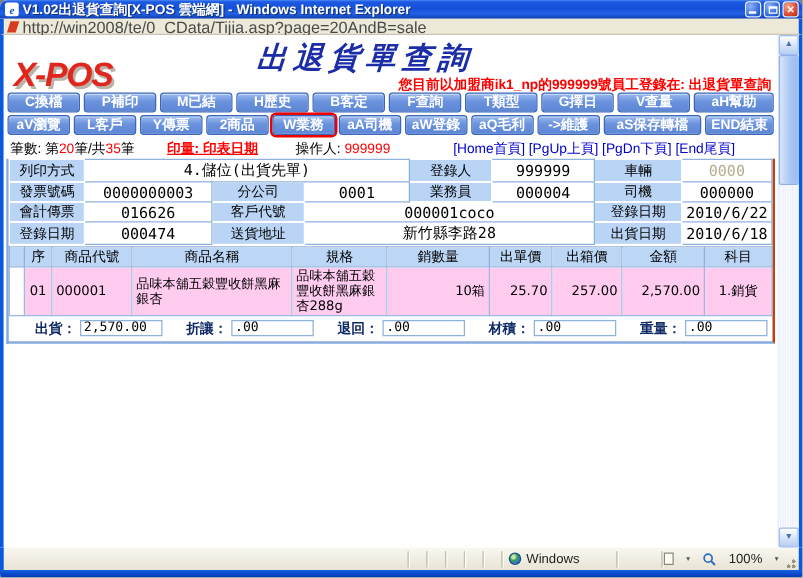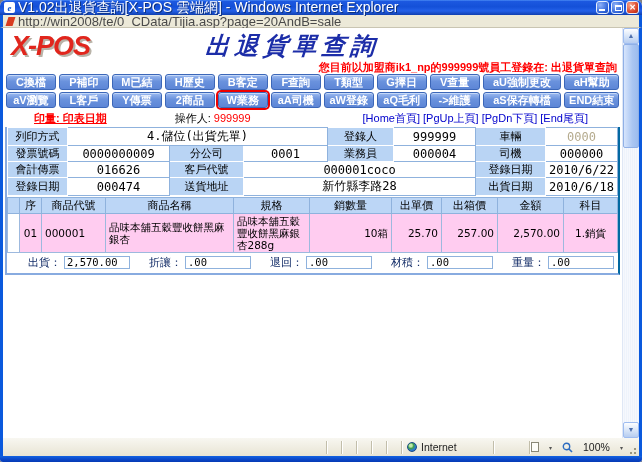--- a/index.html
+++ b/index.html
@@ -5,84 +5,84 @@
   * { box-sizing: border-box; margin: 0; padding: 0; }
   html,body { width:642px; height:462px; background:#808080; font-family:"Liberation Sans", sans-serif; }
 
   .window { width:642px; height:462px; position:relative; border-radius:6px 6px 3px 3px; overflow:hidden; background:#fff; }
 
   
   .titlebar { height:15px; display:flex; align-items:center; padding:0 3px 0 4px;
     background:linear-gradient(180deg,#4a8af4 0%,#1c58e0 10%,#1450d8 45%,#2360e8 72%,#1040b0 100%); }
   .ie-icon { width:11px; height:11px; background:#fff; border-radius:2px; margin-right:3px;
     display:inline-flex; align-items:center; justify-content:center; font:italic bold 9px "Liberation Serif",serif; color:#1558d0; flex:0 0 auto; }
-  .title-text { color:#fff; font-size:14px; font-weight:normal; text-shadow:1px 1px 0 #10337e; white-space:nowrap; overflow:hidden; flex:1; }
+  .title-text { color:#fff; font-size:11px; font-weight:bold; text-shadow:1px 1px 0 #10337e; white-space:nowrap; overflow:hidden; flex:1; }
   .win-controls { display:flex; gap:2px; flex:0 0 auto; }
   .wc { width:13px; height:13px; border:1px solid #e7effc; border-radius:3px; position:relative; display:inline-flex; align-items:center; justify-content:center; }
   .wc.min, .wc.max { background:radial-gradient(circle at 30% 28%, #8fb2f8, #2e63d8 70%, #1c48b0); }
   .wc.close { background:radial-gradient(circle at 30% 28%, #f5a58c, #da4428 65%, #a82812); color:#fff; font-size:8px; font-weight:bold; line-height:1; }
   .glyph-min { position:absolute; left:2px; bottom:2px; width:6px; height:2px; background:#fff; }
   .glyph-max { position:absolute; left:3px; top:3px; width:7px; height:6px; border:1px solid #fff; border-top:2px solid #fff; }
 
   
   .addressbar { height:13px; background:#ece9d8; border-left:3px solid #0a59dd; border-right:3px solid #0a59dd;
     border-bottom:1px solid #c9c5b2; display:flex; align-items:center; padding:0 4px; }
   .addr-icon { width:7px; height:9px; background:#d83c20; transform:skewX(-18deg); margin-right:4px; flex:0 0 auto; }
   .url { font-size:13px; color:#4a4a4a; white-space:nowrap; overflow:hidden; }
 
   
   .viewport { height:410px; display:flex; border-left:3px solid #0a59dd; border-right:3px solid #0a59dd; background:#fff; }
   .page { flex:1; overflow:hidden; position:relative; background:#fff; }
 
   
   .header { position:relative; height:31px; margin-top:1px; }
-  .logo { position:absolute; left:8px; top:2px; font:italic 900 27px "Liberation Sans",sans-serif; letter-spacing:-1px;
+  .logo { position:absolute; left:8px; top:16px; font:italic 900 27px "Liberation Sans",sans-serif; letter-spacing:-1px;
     color:#e1261d; text-shadow:2px 2px 0 #b9b3a8; }
   .main-title { position:absolute; left:0; right:40px; top:1px; text-align:center;
     font-family:"DejaVu Serif", serif; font-style:italic; font-weight:bold; font-size:24px; letter-spacing:5px; color:#1c2da8; transform:skewX(-4deg); }
   .notice { height:13px; text-align:right; padding-right:5px; font-size:11px; font-weight:bold; color:#f00; white-space:nowrap; }
 
   
   .toolbar { display:flex; gap:3px; padding:1px 3px; }
   .tb-btn { flex:1; height:16px; line-height:14px; text-align:center; color:#fff; font-size:11px; font-weight:bold;
     background:linear-gradient(180deg,#9cbaf0,#6a92dd 45%,#5d86d6); border:1px solid #3c67b8; border-radius:3px;
     box-shadow:inset 0 1px 0 #c4d8f8; cursor:pointer; white-space:nowrap; overflow:hidden; }
   .tb-btn.wide { flex:1.6; }
   .tb-btn.semi { flex:1.1; }
   .tb-btn.active { box-shadow:0 0 0 2px #e00, inset 0 1px 0 #c4d8f8; }
 
   
   .statusline { display:flex; align-items:center; font-size:11px; padding:2px 6px 1px 5px; white-space:nowrap; }
   .red { color:#f00; }
   .sl-print { margin-left:26px; color:#f00; font-weight:bold;text-decoration:underline; }
-  .sl-op { margin-left:68px; }
+  .sl-op { margin-left:30px; }
   .sl-nav { margin-left:auto; margin-right:28px; color:#0000cc; display:flex; gap:3px; }
   .sl-nav span { cursor:pointer; }
 
   
-  .sheet { margin:0 2px; border-left:2px solid #88abe0; border-right:2px solid #0369a1; border-bottom:2px solid #88abe0; padding-bottom:1px; }
+  .sheet { margin:0 2px; border-left:2px solid #88abe0; border-right:2px solid #c2410c; border-bottom:2px solid #88abe0; padding-bottom:1px; }
 
   table.formt { width:100%; border-collapse:collapse; table-layout:fixed; font-size:11px; }
   table.formt td { height:14px; padding:0 2px; overflow:hidden; white-space:nowrap; }
   td.lbl { background:#b9d4f4; text-align:center; color:#000; border:1px solid #fff; }
   td.val { background:#fff; border:1px solid #8fb2dd; font-family:"DejaVu Sans Mono", monospace; font-size:12px;text-align:center; }
   td.val.dim { color:#b5ab8e; }
 
   table.items { width:100%; border-collapse:collapse; table-layout:fixed; font-size:11px; margin-top:1px; }
   table.items th { background:#bcd6f6; border:1px solid #8fb2dd; font-weight:normal; height:13px; padding:0; overflow:hidden; white-space:nowrap; }
   table.items td { background:#ffccf0; border:1px solid #9db9de; height:38px; padding:1px 3px; vertical-align:middle; overflow:hidden;
     font-family:"DejaVu Sans", sans-serif; font-size:10.5px; line-height:12px; }
   table.items td.sp, table.items th.sp { background:#fff; }
   table.items th.sp { background:#bcd6f6; }
   td.num { text-align:right; font-family:"DejaVu Sans Mono", monospace; }
   td.ctr { text-align:center; }
 
   .totals { display:flex; align-items:center; font-size:11px; padding:2px 4px 2px 2px; }
   .tg { flex:1; display:flex; align-items:center; }
-  .tg .tl { flex:1; text-align:right; padding-right:3px; color:#102a66; font-weight:normal; white-space:nowrap; }
+  .tg .tl { flex:1; text-align:right; padding-right:3px; color:#102a66; font-weight:bold; white-space:nowrap; }
   .tv { width:66px; height:13px; background:#fff; border:1px solid #8fb2dd; padding:0 2px; font-family:"DejaVu Sans Mono", monospace; font-size:10.5px; line-height:11px; overflow:hidden; }
 
   
   .scrollbar { width:17px; background:repeating-linear-gradient(90deg,#f6f8fd 0 1px,#eef3fb 1px 2px); border-left:1px solid #dfe7f5; display:flex; flex-direction:column; }
   .sb-btn { height:16px; flex:0 0 auto; background:linear-gradient(180deg,#fdfeff,#cbdcf5 70%,#b7cdf0); border:1px solid #9ebcf0; border-radius:2px;
     color:#4d6fae; font-size:7px; text-align:center; line-height:14px; cursor:pointer; }
   .sb-thumb { height:104px; flex:0 0 auto; background:linear-gradient(90deg,#d7e5fc,#aac6f2 60%,#9cbcee); border:1px solid #90b0e6; border-radius:2px; cursor:grab; }
   .sb-track { flex:1; }
 
   
@@ -142,39 +142,39 @@
       <div class="toolbar">
         <button class="tb-btn">C換檔</button>
         <button class="tb-btn">P補印</button>
         <button class="tb-btn">M已結</button>
         <button class="tb-btn">H歷史</button>
         <button class="tb-btn">B客定</button>
         <button class="tb-btn">F查詢</button>
         <button class="tb-btn">T類型</button>
         <button class="tb-btn">G擇日</button>
         <button class="tb-btn">V查量</button>
-        <button class="tb-btn wide">aU強制更改</button>
         <button class="tb-btn semi">aH幫助</button>
       </div>
 
       <div class="toolbar">
         <button class="tb-btn">aV瀏覽</button>
         <button class="tb-btn">L客戶</button>
         <button class="tb-btn">Y傳票</button>
         <button class="tb-btn">2商品</button>
         <button class="tb-btn active">W業務</button>
         <button class="tb-btn">aA司機</button>
         <button class="tb-btn">aW登錄</button>
         <button class="tb-btn">aQ毛利</button>
         <button class="tb-btn">-&gt;維護</button>
         <button class="tb-btn wide">aS保存轉檔</button>
         <button class="tb-btn semi">END結束</button>
       </div>
 
       <div class="statusline">
+        <span><span>筆數: 第</span><span class="red">20</span><span>筆/共</span><span class="red">35</span><span>筆</span></span>
         <span class="sl-print">印量: 印表日期</span>
         <span class="sl-op"><span>操作人: </span><span class="red">999999</span></span>
         <span class="sl-nav">
           <span>[Home首頁]</span>
           <span>[PgUp上頁]</span>
           <span>[PgDn下頁]</span>
           <span>[End尾頁]</span>
         </span>
       </div>
 
@@ -194,21 +194,21 @@
               <tr>
             <td class="lbl">列印方式</td>
             <td class="val" colspan="3">4.儲位(出貨先單)</td>
             <td class="lbl">登錄人</td>
             <td class="val">999999</td>
             <td class="lbl">車輛</td>
             <td class="val dim">0000</td>
           </tr>
           <tr>
             <td class="lbl">發票號碼</td>
-            <td class="val">0000000009</td>
+            <td class="val">0000000003</td>
             <td class="lbl">分公司</td>
             <td class="val">0001</td>
             <td class="lbl">業務員</td>
             <td class="val">000004</td>
             <td class="lbl">司機</td>
             <td class="val">000000</td>
           </tr>
           <tr>
             <td class="lbl">會計傳票</td>
             <td class="val">016626</td>
@@ -305,21 +305,21 @@
 
   <div class="statusbar">
     <span class="sbar-main"></span>
     <span class="sbar-seg"></span>
     <span class="sbar-seg"></span>
     <span class="sbar-seg"></span>
     <span class="sbar-seg"></span>
     <span class="sbar-seg"></span>
     <span class="sbar-zone">
       <span class="globe"></span>
-      <span>Internet</span>
+      <span>Windows</span>
     </span>
     <span class="sbar-gap"></span>
     <span class="sbar-zoom">
       <span class="pageico"></span>
       <span class="drop">▾</span>
       <svg width="11" height="11" viewBox="0 0 11 11">
           <circle cx="4.5" cy="4.5" r="3.2" fill="none" stroke="#2d6cc0" stroke-width="1.4"></circle>
           <line x1="7" y1="7" x2="10" y2="10" stroke="#2d6cc0" stroke-width="1.6"></line>
         </svg>
       <span>100%</span>

